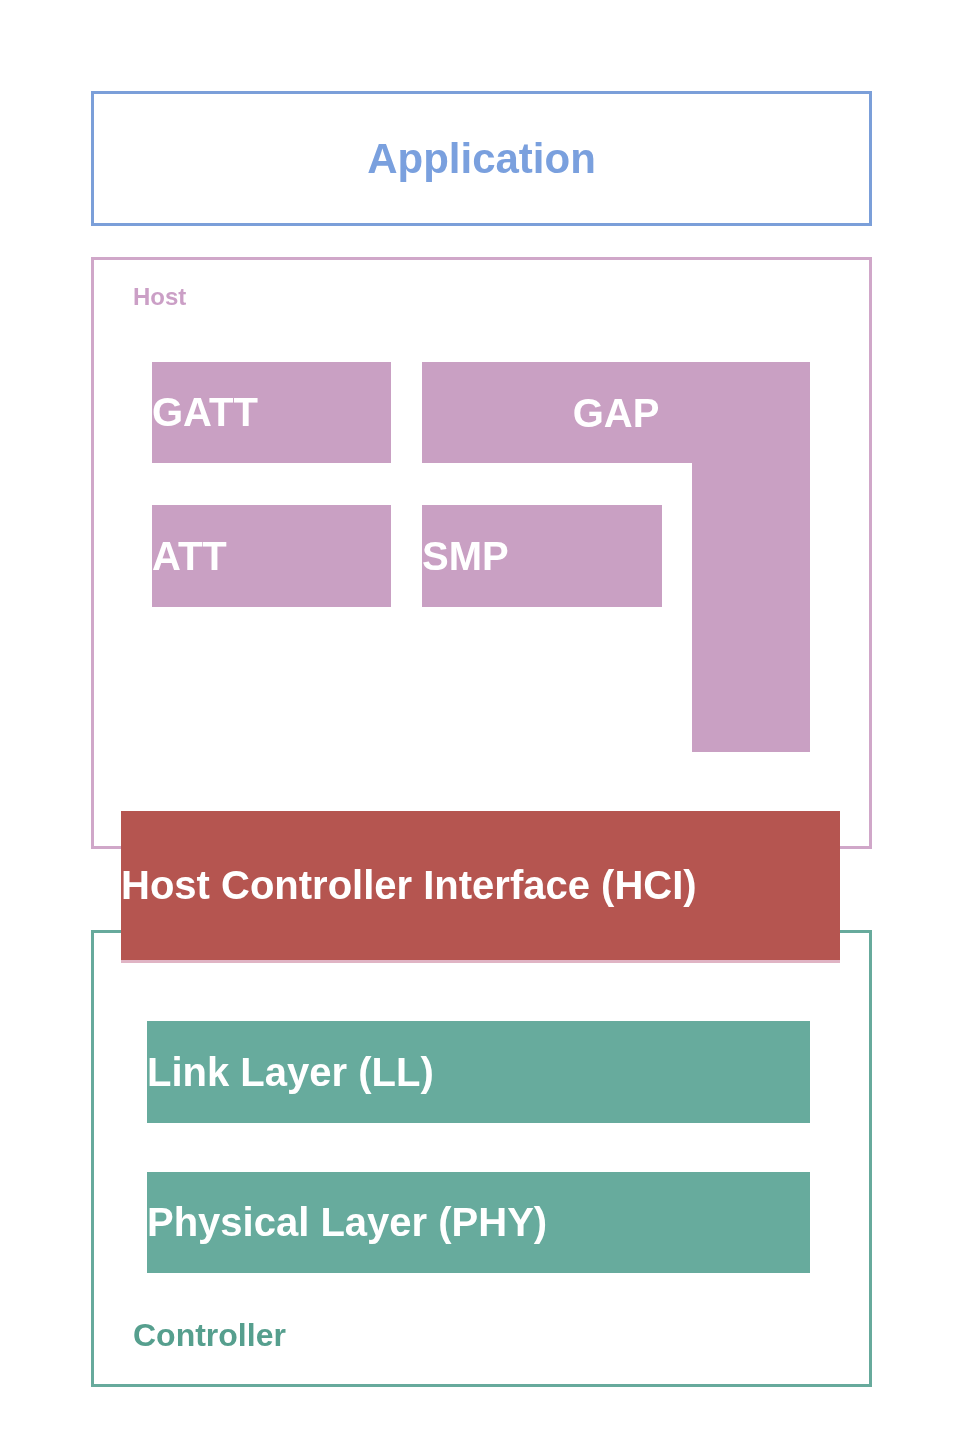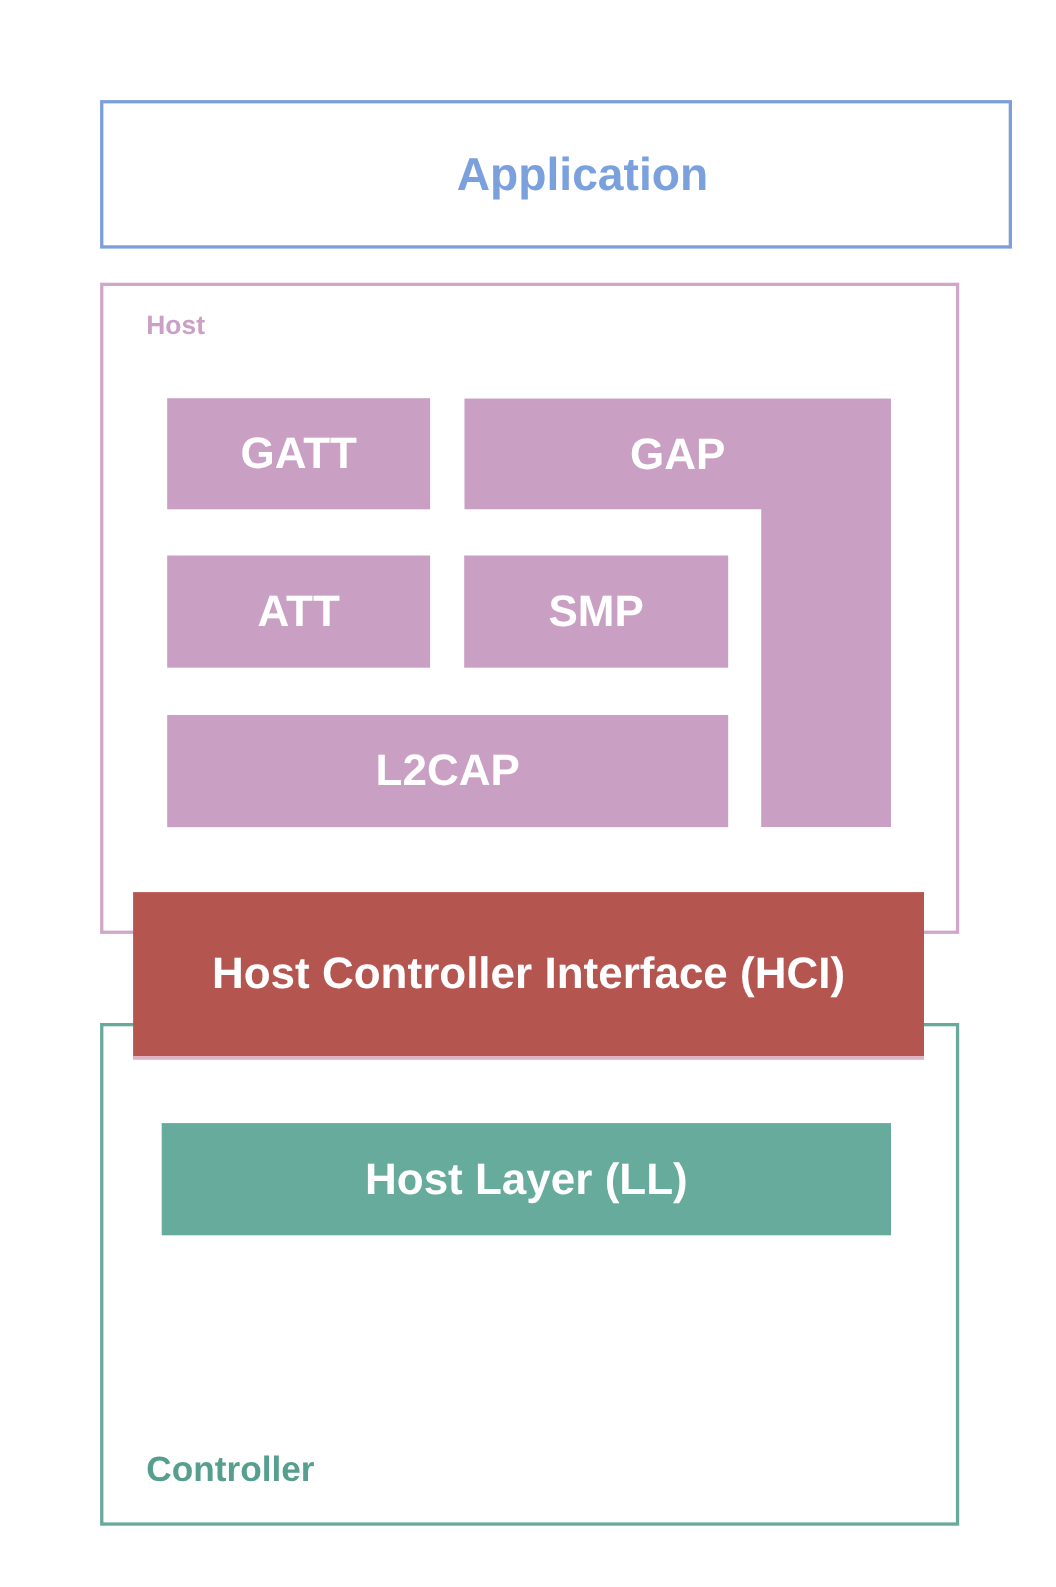--- a/index.html
+++ b/index.html
@@ -17,21 +17,21 @@
   }
   
   .outline {
     position: absolute;
     background: #ffffff;
     border: 3px solid #000;
   }
   .app-box {
     left: 91px; top: 91px; width: 775px; height: 129px;
     border-color: var(--blue-border, #7b9fd9);
-    display: flex; align-items: center; justify-content: center; padding-left: 48px;
+    display: flex; align-items: center; justify-content: center;
   }
   .app-label {
     color: var(--blue-text, #7aa0de);
     font-size: 42px;
     font-weight: bold;
   }
   .host-box {
     left: 91px; top: 257px; width: 775px; height: 586px;
     border-color: var(--pink-border, #d0a7c9);
   }
@@ -47,21 +47,21 @@
   }
   .controller-label {
     position: absolute;
     left: 133px; top: 1318px;
     font-size: 32px; font-weight: bold; line-height: 1.1;
     color: var(--teal-text, #569f8e);
   }
   
   .block {
     position: absolute;
-    display: flex; align-items: center; justify-content: center;
+    display: flex; align-items: center; justify-content: flex-start;
     color: #ffffff;
     font-size: 40px; font-weight: bold;
   }
   .mauve { background: var(--mauve, #c9a0c3); }
   .teal  { background: var(--teal, #67ab9d); }
 
   .gatt  { left: 152px; top: 362px; width: 239px; height: 101px; }
   .att   { left: 152px; top: 505px; width: 239px; height: 102px; }
   .smp   { left: 422px; top: 505px; width: 240px; height: 102px; }
   .l2cap { left: 152px; top: 650px; width: 510px; height: 102px; }
@@ -111,29 +111,29 @@
   </div>
 
   <div class="block mauve smp">
     <span>SMP</span>
   </div>
 
   <div class="block mauve att">
     <span>ATT</span>
   </div>
 
-  <div class="block mauve l2cap">
-    <span>L2CAP</span>
-  </div>
 
   <div class="outline controller-box"></div>
   <div class="controller-label">Controller</div>
 
   <div class="block hci">
     <span>Host Controller Interface (HCI)</span>
   </div>
 
   <div class="block teal ll">
-    <span>Host Layer (LL)</span>
+    <span>Link Layer (LL)</span>
   </div>
 
+  <div class="block teal phy">
+    <span>Physical Layer (PHY)</span>
+  </div>
 
 </div>
 
 </body></html>

